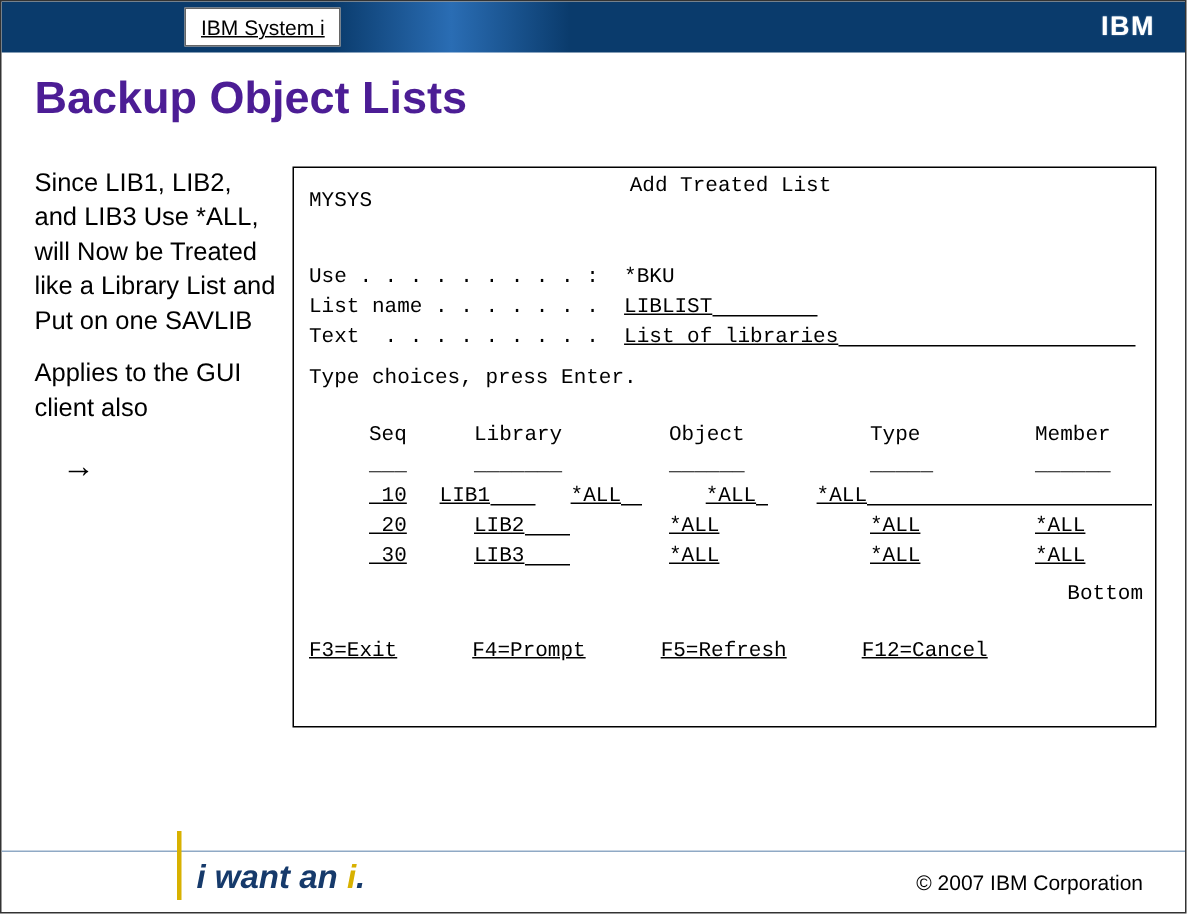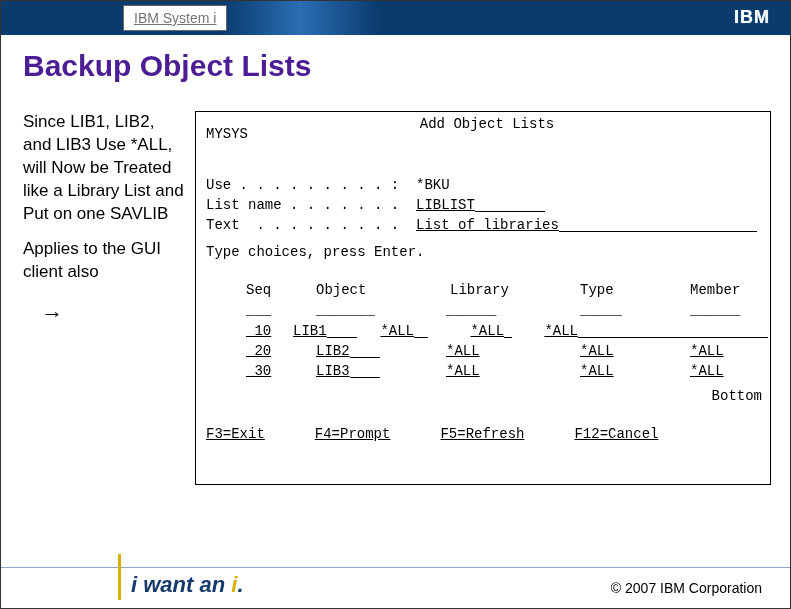--- a/index.html
+++ b/index.html
@@ -15,21 +15,21 @@
   .topbar {
     height: 34px;
     background: linear-gradient(90deg, #0a3b6c 0%, #0a3b6c 28%, #2a6db4 38%, #0a3b6c 48%);
     position: relative;
     display: flex;
     align-items: center;
     padding-left: 122px;
   }
   .tab {
     background: #fff;
-    color: #737373;
+    color: #000000;
     font-size: 14px;
     padding: 4px 10px;
     text-decoration: underline;
     border: 1px solid #666;
   }
   .ibm-logo {
     position: absolute;
     right: 20px; top: 6px;
     color: #fff;
     font-weight: bold;
@@ -153,21 +153,21 @@
 
 <div class="content">
   <div class="side">
     <div class="side-block">Since LIB1, LIB2, and LIB3 Use *ALL, will Now be Treated like a Library List and Put on one SAVLIB</div>
     <div class="side-block">Applies to the GUI client also</div>
     <div class="arrow-cell">&nbsp;&nbsp;&nbsp;<span>→</span></div>
   </div>
 
   <div class="terminal">
     <div class="term-title">
-      <span class="term-title-inner">Add Object Lists</span>
+      <span class="term-title-inner">Add Treated List</span>
     </div>
     <div class="mysys">MYSYS</div>
     <br>
     <div class="fields-block">
       <span class="labels">Use . . . . . . . . . :  </span>
       <span class="vals">*BKU</span>
     </div>
     <div class="fields-block">
       <span class="labels">List name . . . . . . .  </span>
       <span class="vals"><span class="u">LIBLIST</span><span class="pad-line" style="width:70px"></span></span>
@@ -175,22 +175,22 @@
     <div class="fields-block">
       <span class="labels">Text  . . . . . . . . .  </span>
       <span class="vals"><span class="u">List of libraries</span><span class="pad-line" style="width:198px"></span></span>
     </div>
 
     <div class="choices">Type choices, press Enter.</div>
 
     <div class="tbl">
       <div class="row hdr">
         <span class="cell c-seq">Seq</span>
+        <span class="cell c-lib">Library</span>
         <span class="cell c-obj">Object</span>
-        <span class="cell c-lib">Library</span>
         <span class="cell c-typ">Type</span>
         <span class="cell c-mem">Member</span>
       </div>
       <div class="row dashrow">
         <span class="cell c-seq">___</span>
         <span class="cell c-lib">_______</span>
         <span class="cell c-obj">______</span>
         <span class="cell c-typ">_____</span>
         <span class="cell c-mem">______</span>
       </div>

